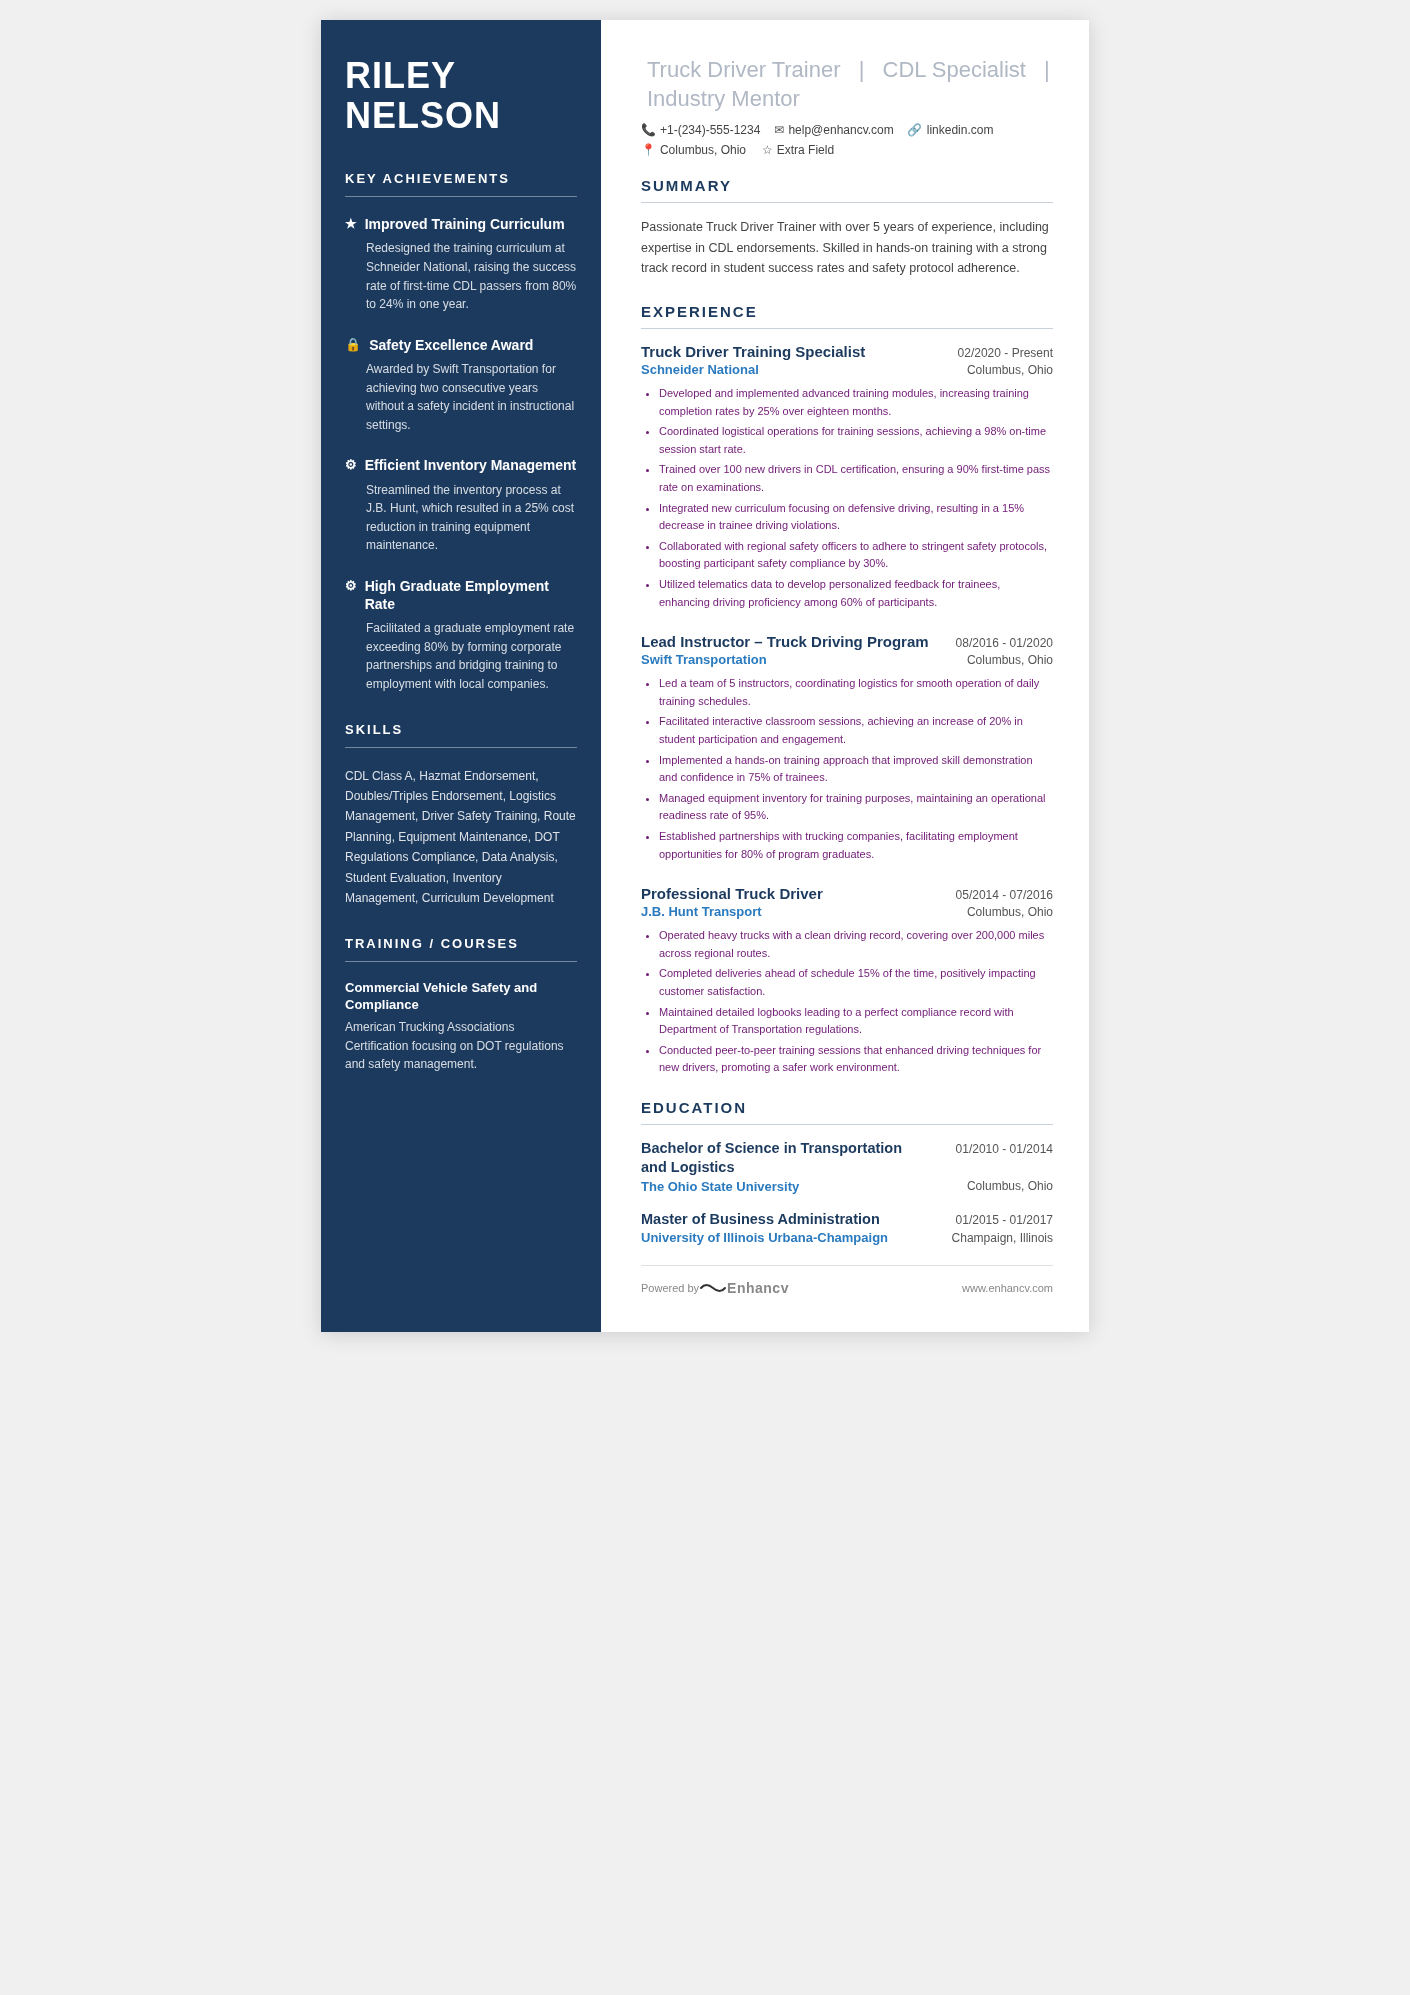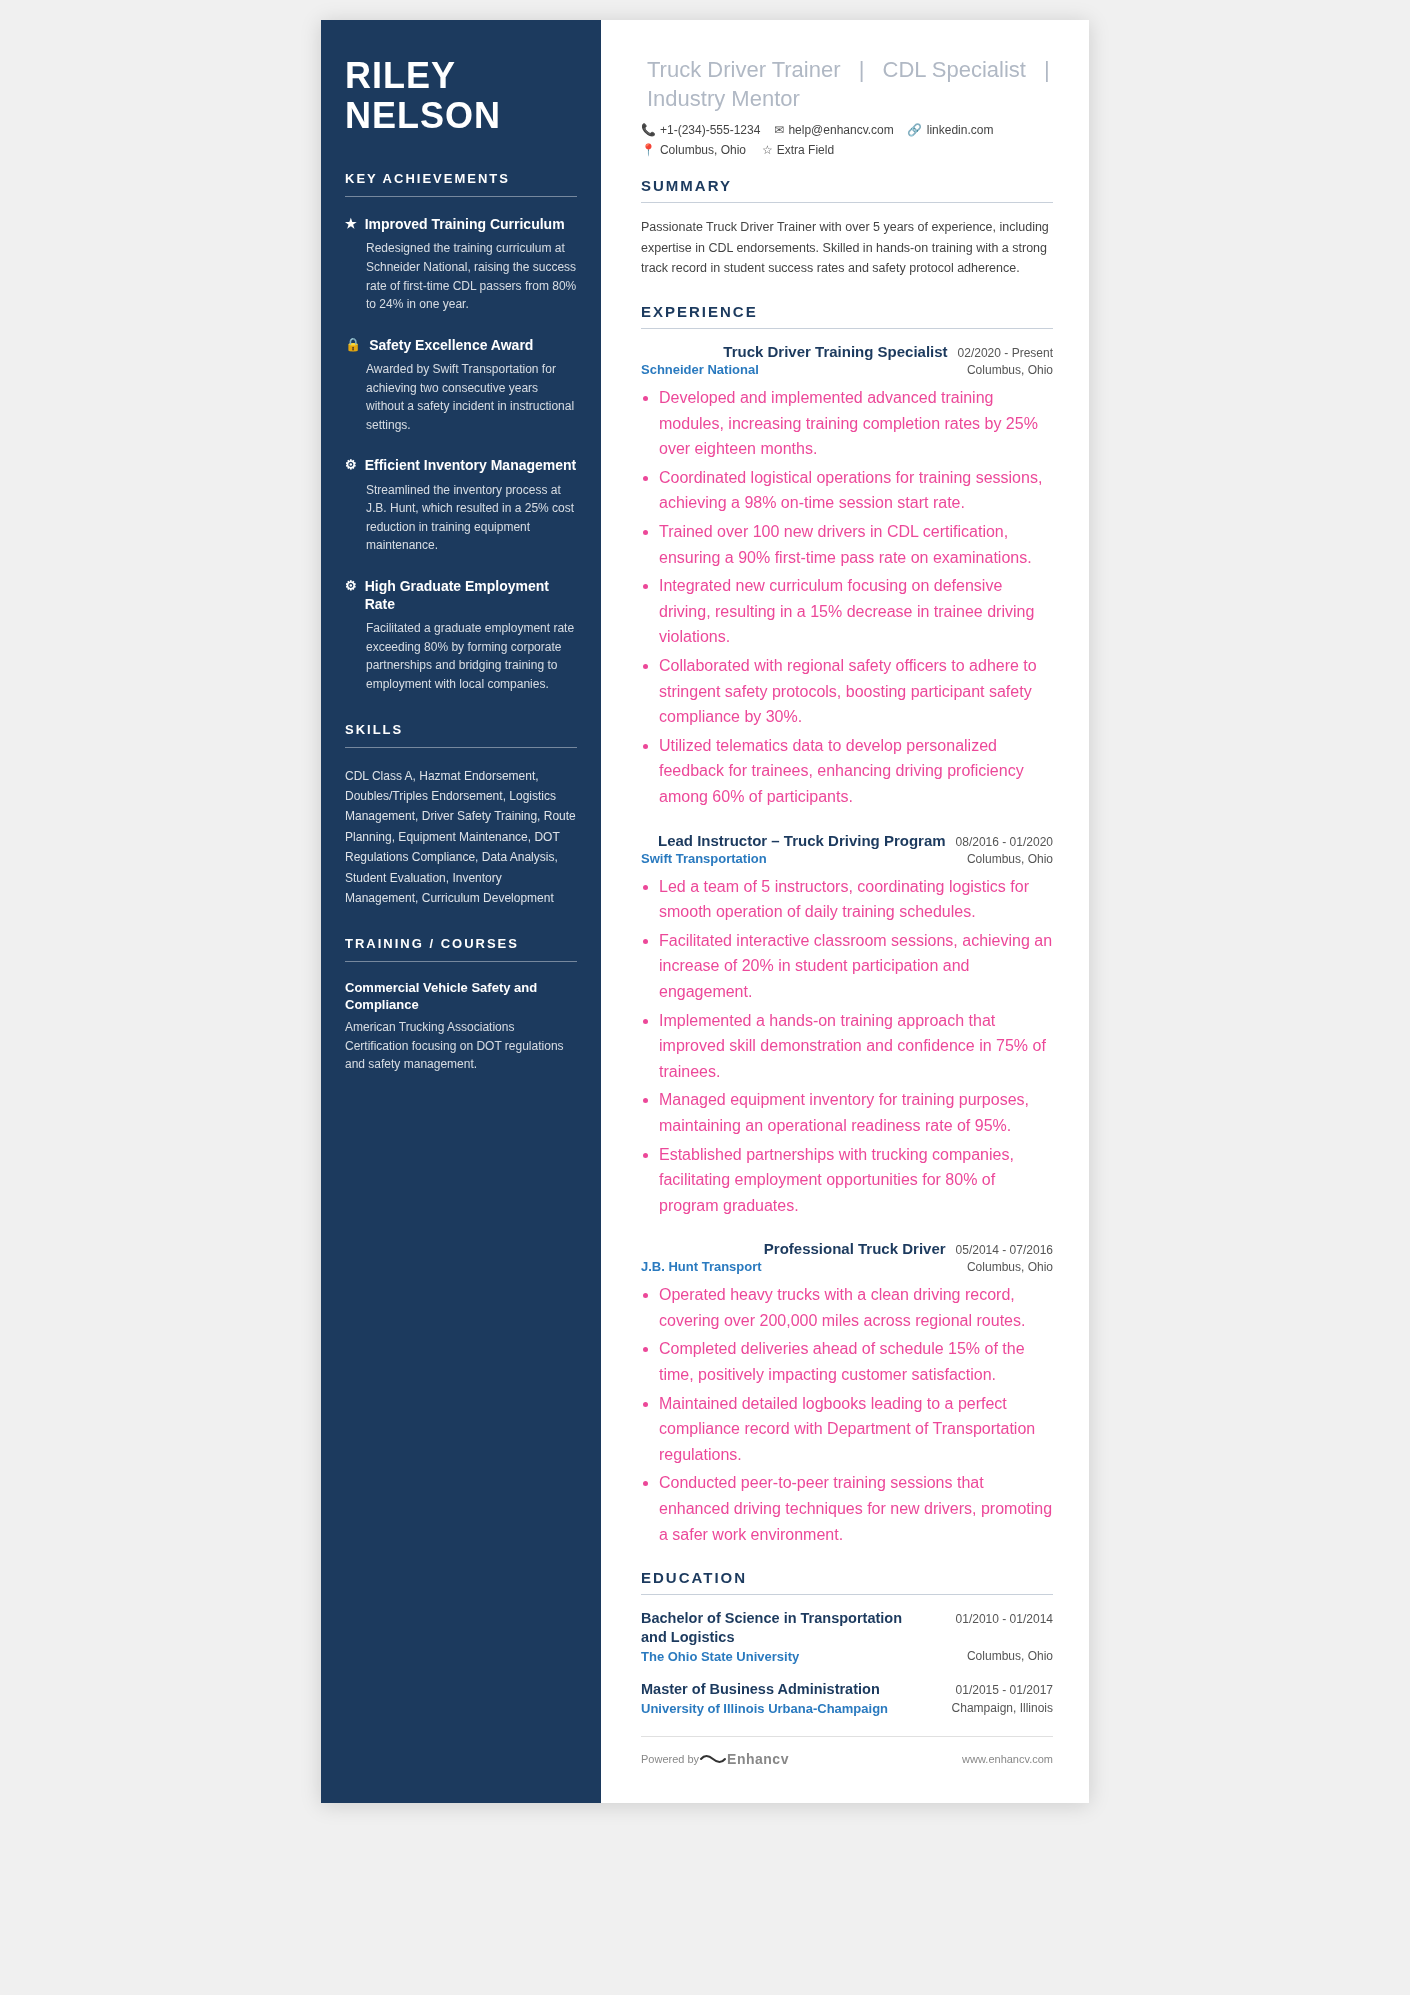--- a/index.html
+++ b/index.html
@@ -152,21 +152,21 @@
       font-size: 12.5px;
       color: #444;
       line-height: 1.65;
       margin-bottom: 24px;
     }
     .exp-block {
       margin-bottom: 22px;
     }
     .exp-header {
       display: flex;
-      justify-content: flex-end;
+      justify-content: space-between;
       align-items: baseline;
       margin-bottom: 2px;
     }
     .exp-title {
       font-size: 15px;
       font-weight: 700;
       color: #1c3a5e;
     }
     .exp-date {
       font-size: 12px;
@@ -187,22 +187,22 @@
     }
     .exp-location {
       font-size: 12px;
       color: #555;
     }
     .exp-bullets {
       list-style: disc;
       padding-left: 18px;
     }
     .exp-bullets li {
-      font-size: 16px;
-      color: #ec4899;
+      font-size: 11px;
+      color: #701a75;
       line-height: 1.6;
       margin-bottom: 3px;
     }
     .edu-block {
       margin-bottom: 16px;
     }
     .edu-header {
       display: flex;
       justify-content: space-between;
       align-items: baseline;

